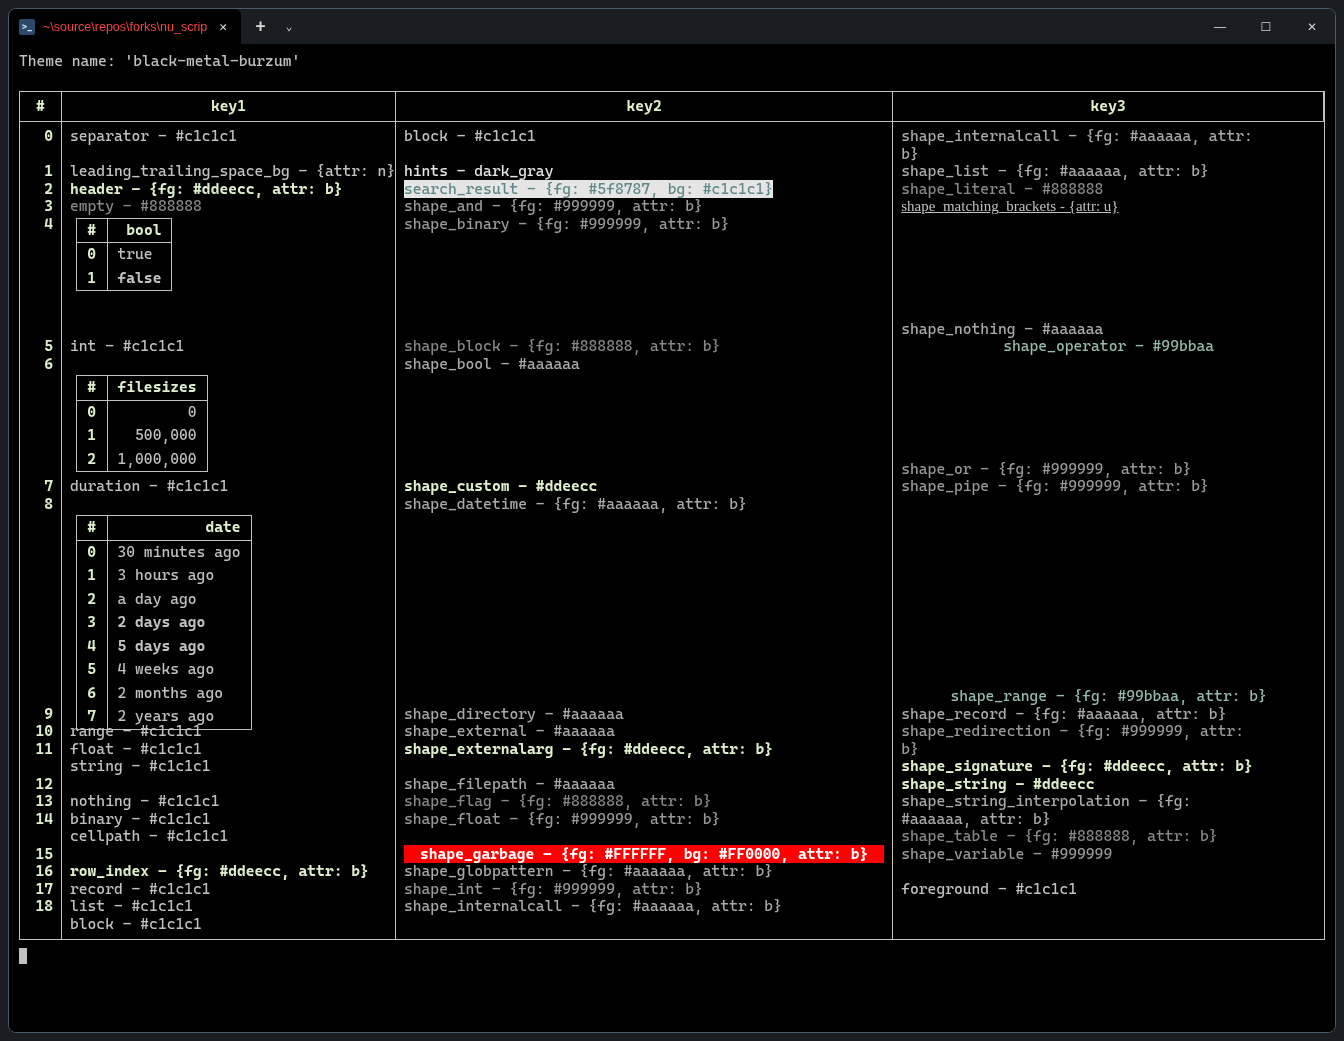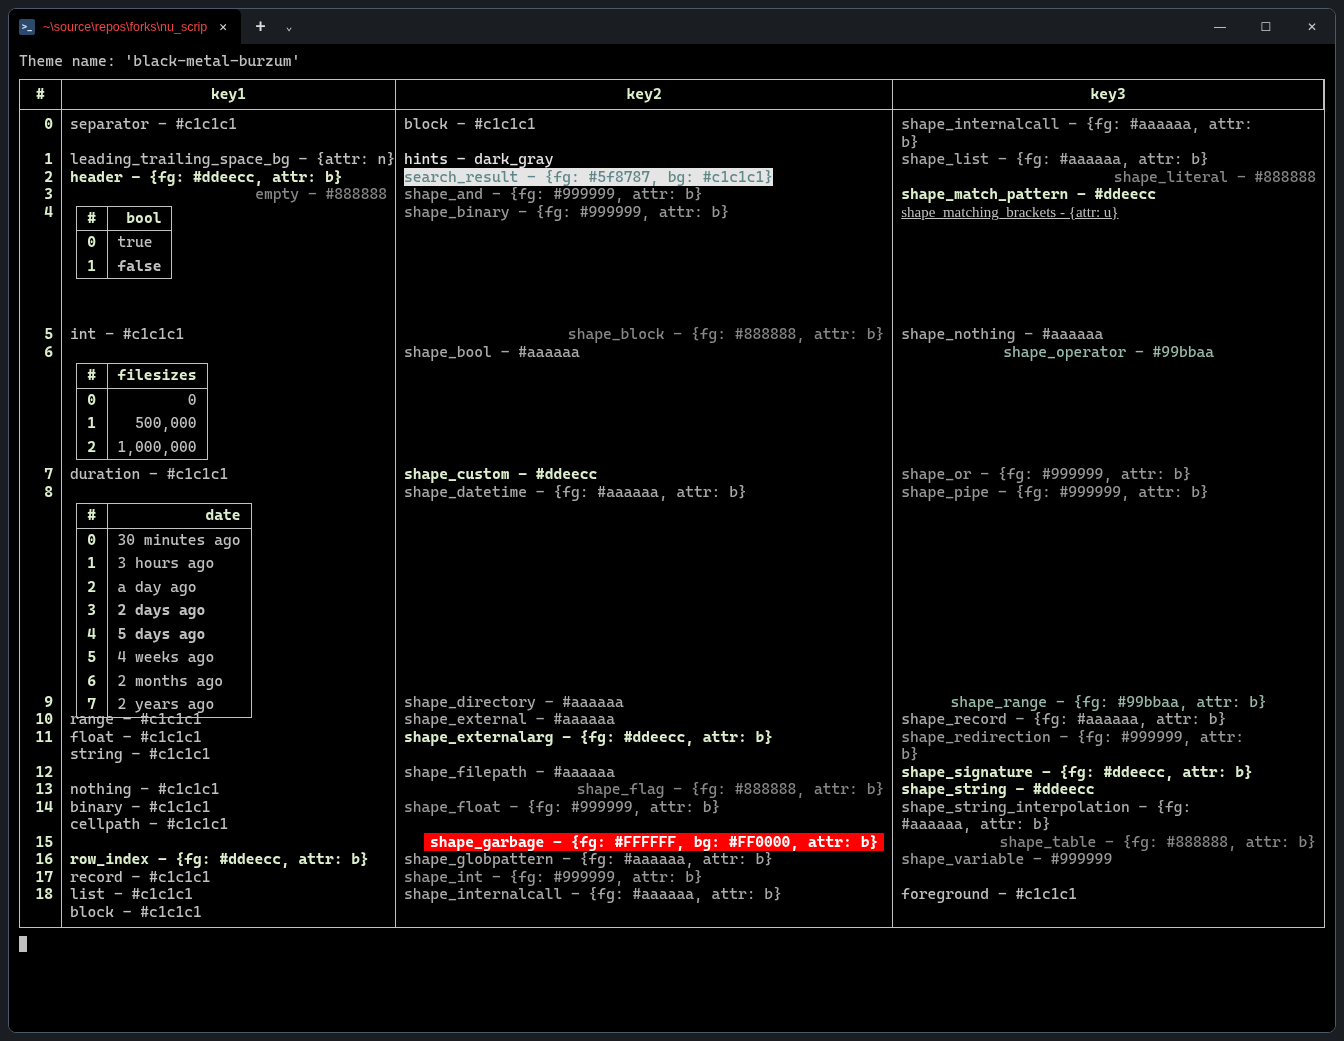--- a/index.html
+++ b/index.html
@@ -58,21 +58,21 @@
   .window-controls { margin-left: auto; display:flex; }
   .wc { width: 46px; height:36px; display:flex; align-items:center; justify-content:center; color:#cfcfcf; font-size:12px; font-family:'Segoe UI', sans-serif;}
   .terminal {
     flex: 1;
     background: #000000;
     padding: 8px 10px 10px 10px;
     font-size: 15px;
     line-height: 17.5px;
     overflow: hidden;
   }
-  .theme-line { color:#c1c1c1; margin-bottom: 8px; }
+  .theme-line { color:#c1c1c1; margin-bottom: 20px; }
   .outer {
     border: 1px solid #c1c1c1;
     display: grid;
     grid-template-columns: 42px 334px 1fr 1fr;
   }
   .hcell {
     border-bottom: 1px solid #c1c1c1;
     border-right: 1px solid #c1c1c1;
     text-align: center;
     padding: 6px 0;
@@ -84,28 +84,28 @@
     border-right: 1px solid #c1c1c1;
     padding: 6px 8px;
   }
   .col:last-child { border-right: none; }
   .numcol { text-align: right; padding-right: 8px; }
   .line { white-space: pre; }
   .blank { height: 17.5px; }
   .rownum { color:#ddeecc; font-weight:bold; text-align:right;}
   .white { color:#c1c1c1; }
   .bold { color:#ddeecc; font-weight:bold; }
-  .dim { color:#888888;text-align:right; }
+  .dim { color:#888888; }
   .gray { color:#999999; }
   .lgray { color:#aaaaaa; }
   .teal { color:#99bbaa;text-align:center; }
   .hint { color:#e5e5e5;}
   .under { text-decoration: underline; font-family: Liberation Serif, serif; }
   .sr { background:#e5e5e5; color:#5f8787; }
-  .garbage { background:#ff0000; color:#ffffff; font-weight:bold; padding: 0 6px; margin-left: 20px; }
+  .garbage { background:#ff0000; color:#ffffff; font-weight:bold; padding: 0 16px; }
   .subtable {
     border: 1px solid #c1c1c1;
     display: inline-block;
     margin-top: 2px;
     margin-left: 6px;
   }
   .subtable table { border-collapse: collapse; }
   .subtable th, .subtable td {
     padding: 3px 10px;
     color:#c1c1c1;
@@ -340,21 +340,20 @@
           <div class="line"><span class="garbage">shape_garbage - {fg: #FFFFFF, bg: #FF0000, attr: b}</span></div>
           <div class="line lgray">shape_globpattern - {fg: #aaaaaa, attr: b}</div>
           <div class="line gray">shape_int - {fg: #999999, attr: b}</div>
           <div class="line lgray">shape_internalcall - {fg: #aaaaaa, attr: b}</div>
         </div>
       <div class="col" id="col-k3">
           <div class="line lgray">shape_internalcall - {fg: #aaaaaa, attr:</div>
           <div class="line lgray">b}</div>
           <div class="line lgray">shape_list - {fg: #aaaaaa, attr: b}</div>
           <div class="line dim">shape_literal - #888888</div>
-          <div class="line bold">shape_match_pattern - #ddeecc</div>
           <div class="line white under">shape_matching_brackets - {attr: u}</div>
           <div class="blank"></div>
           <div class="blank"></div>
           <div class="blank"></div>
           <div class="blank"></div>
           <div class="blank"></div>
           <div class="blank"></div>
           <div class="line lgray">shape_nothing - #aaaaaa</div>
           <div class="line teal">shape_operator - #99bbaa</div>
           <div class="blank"></div>

